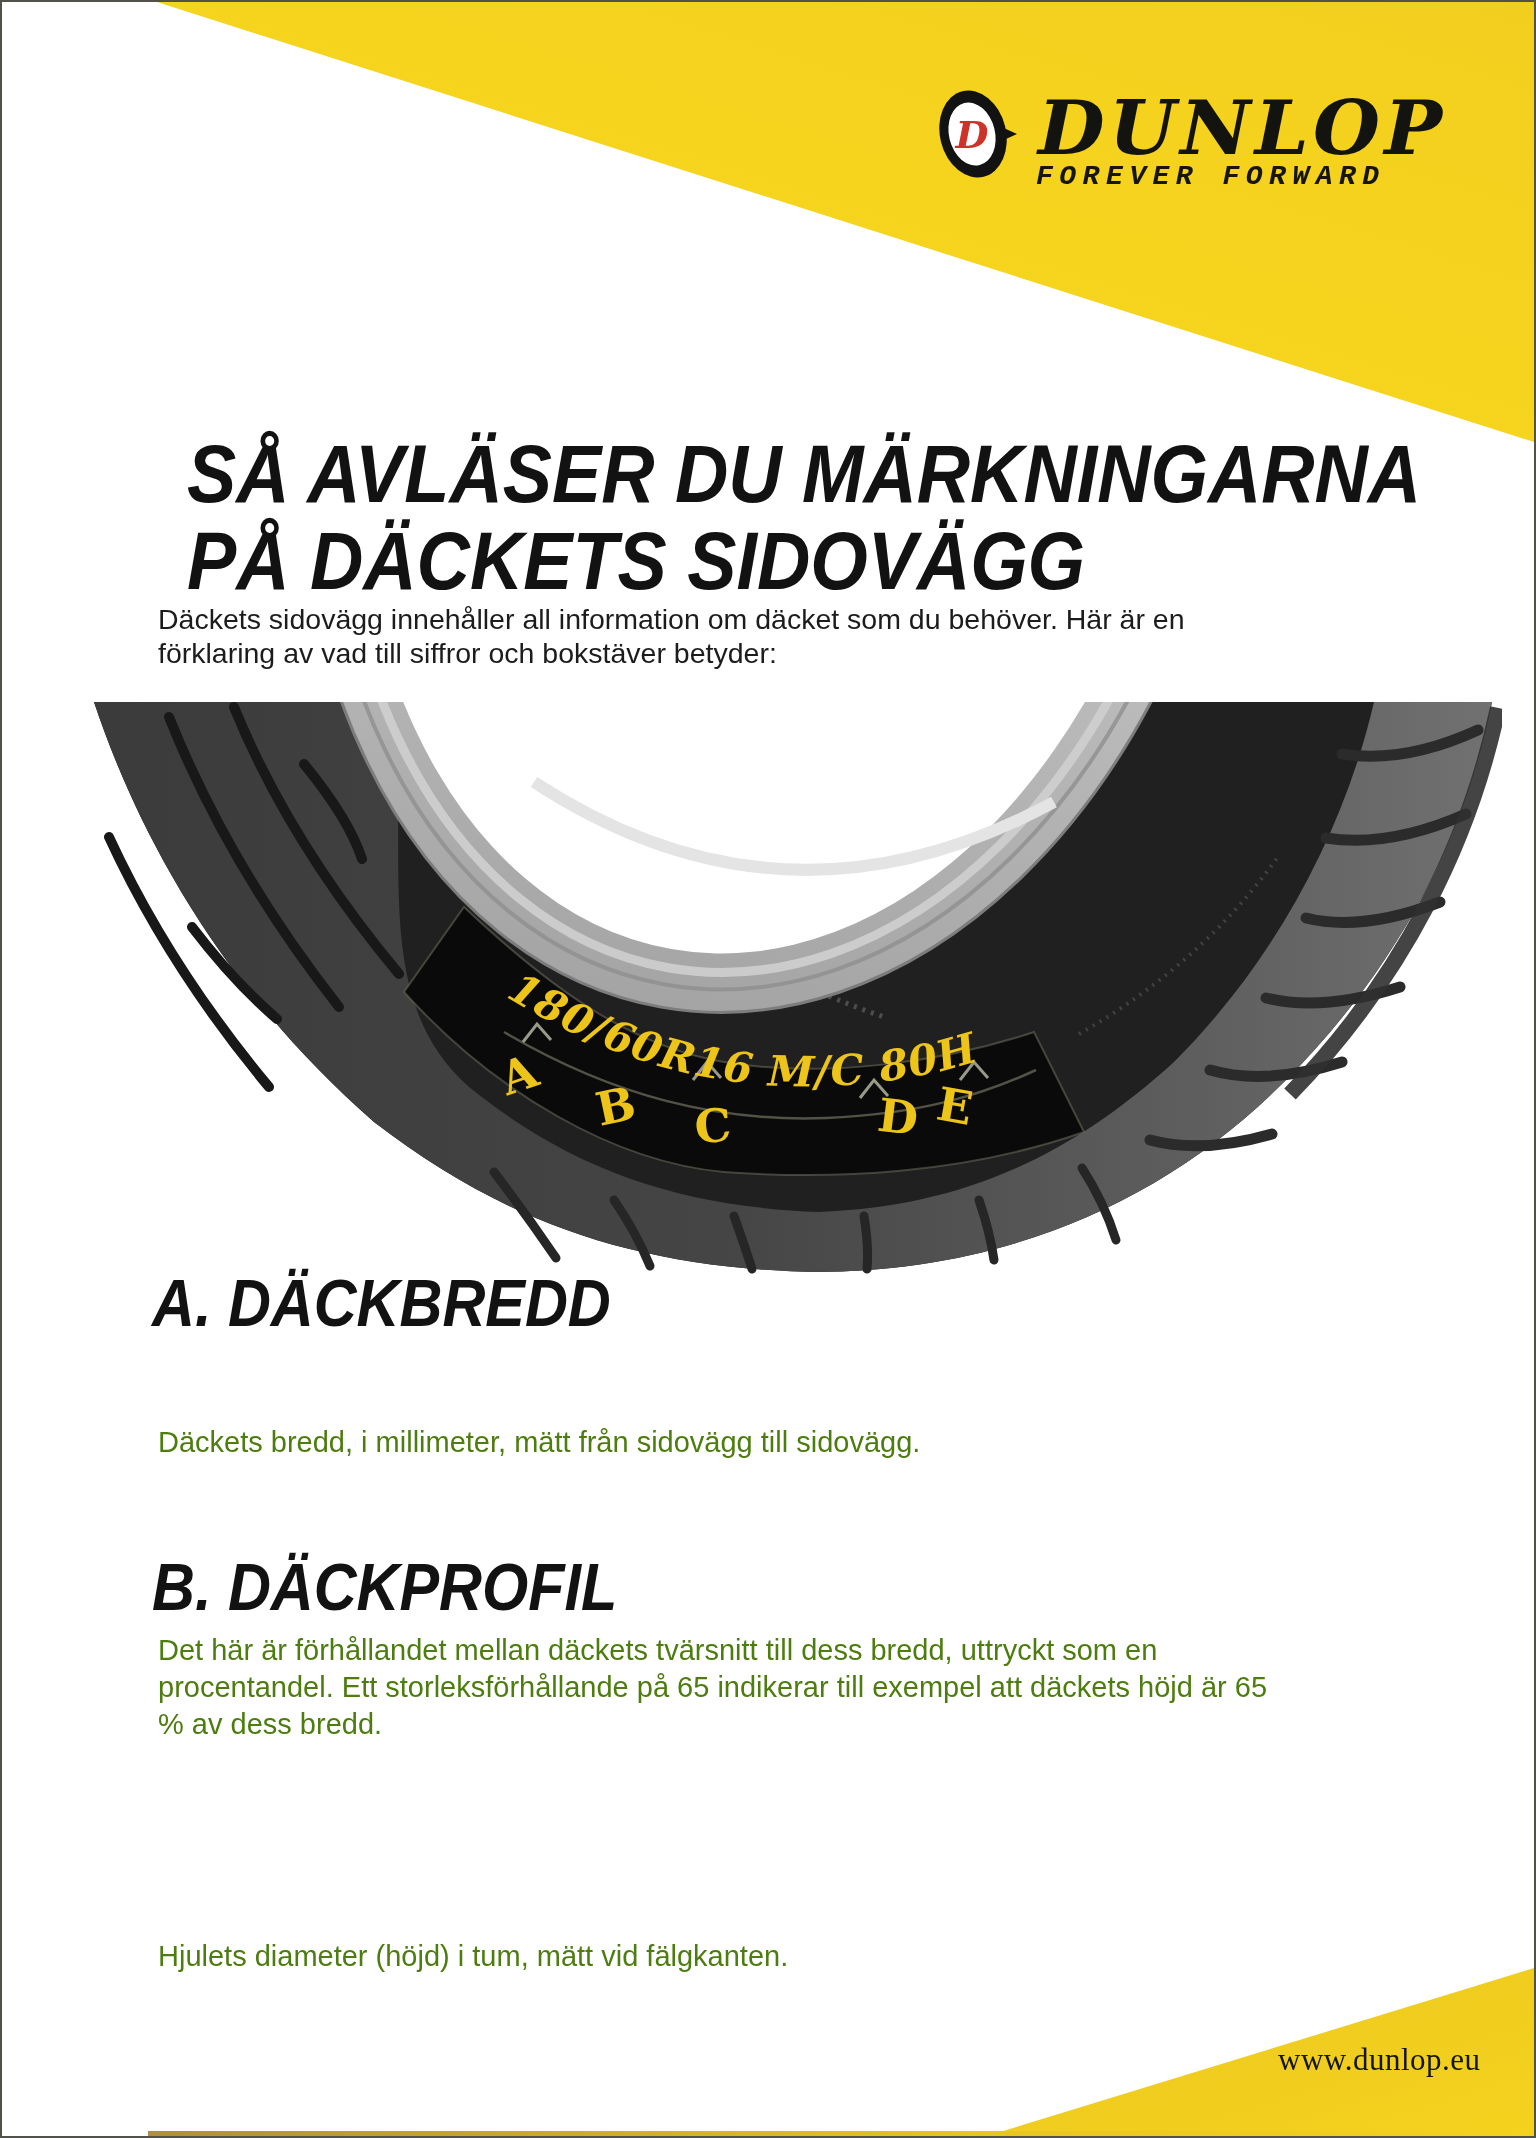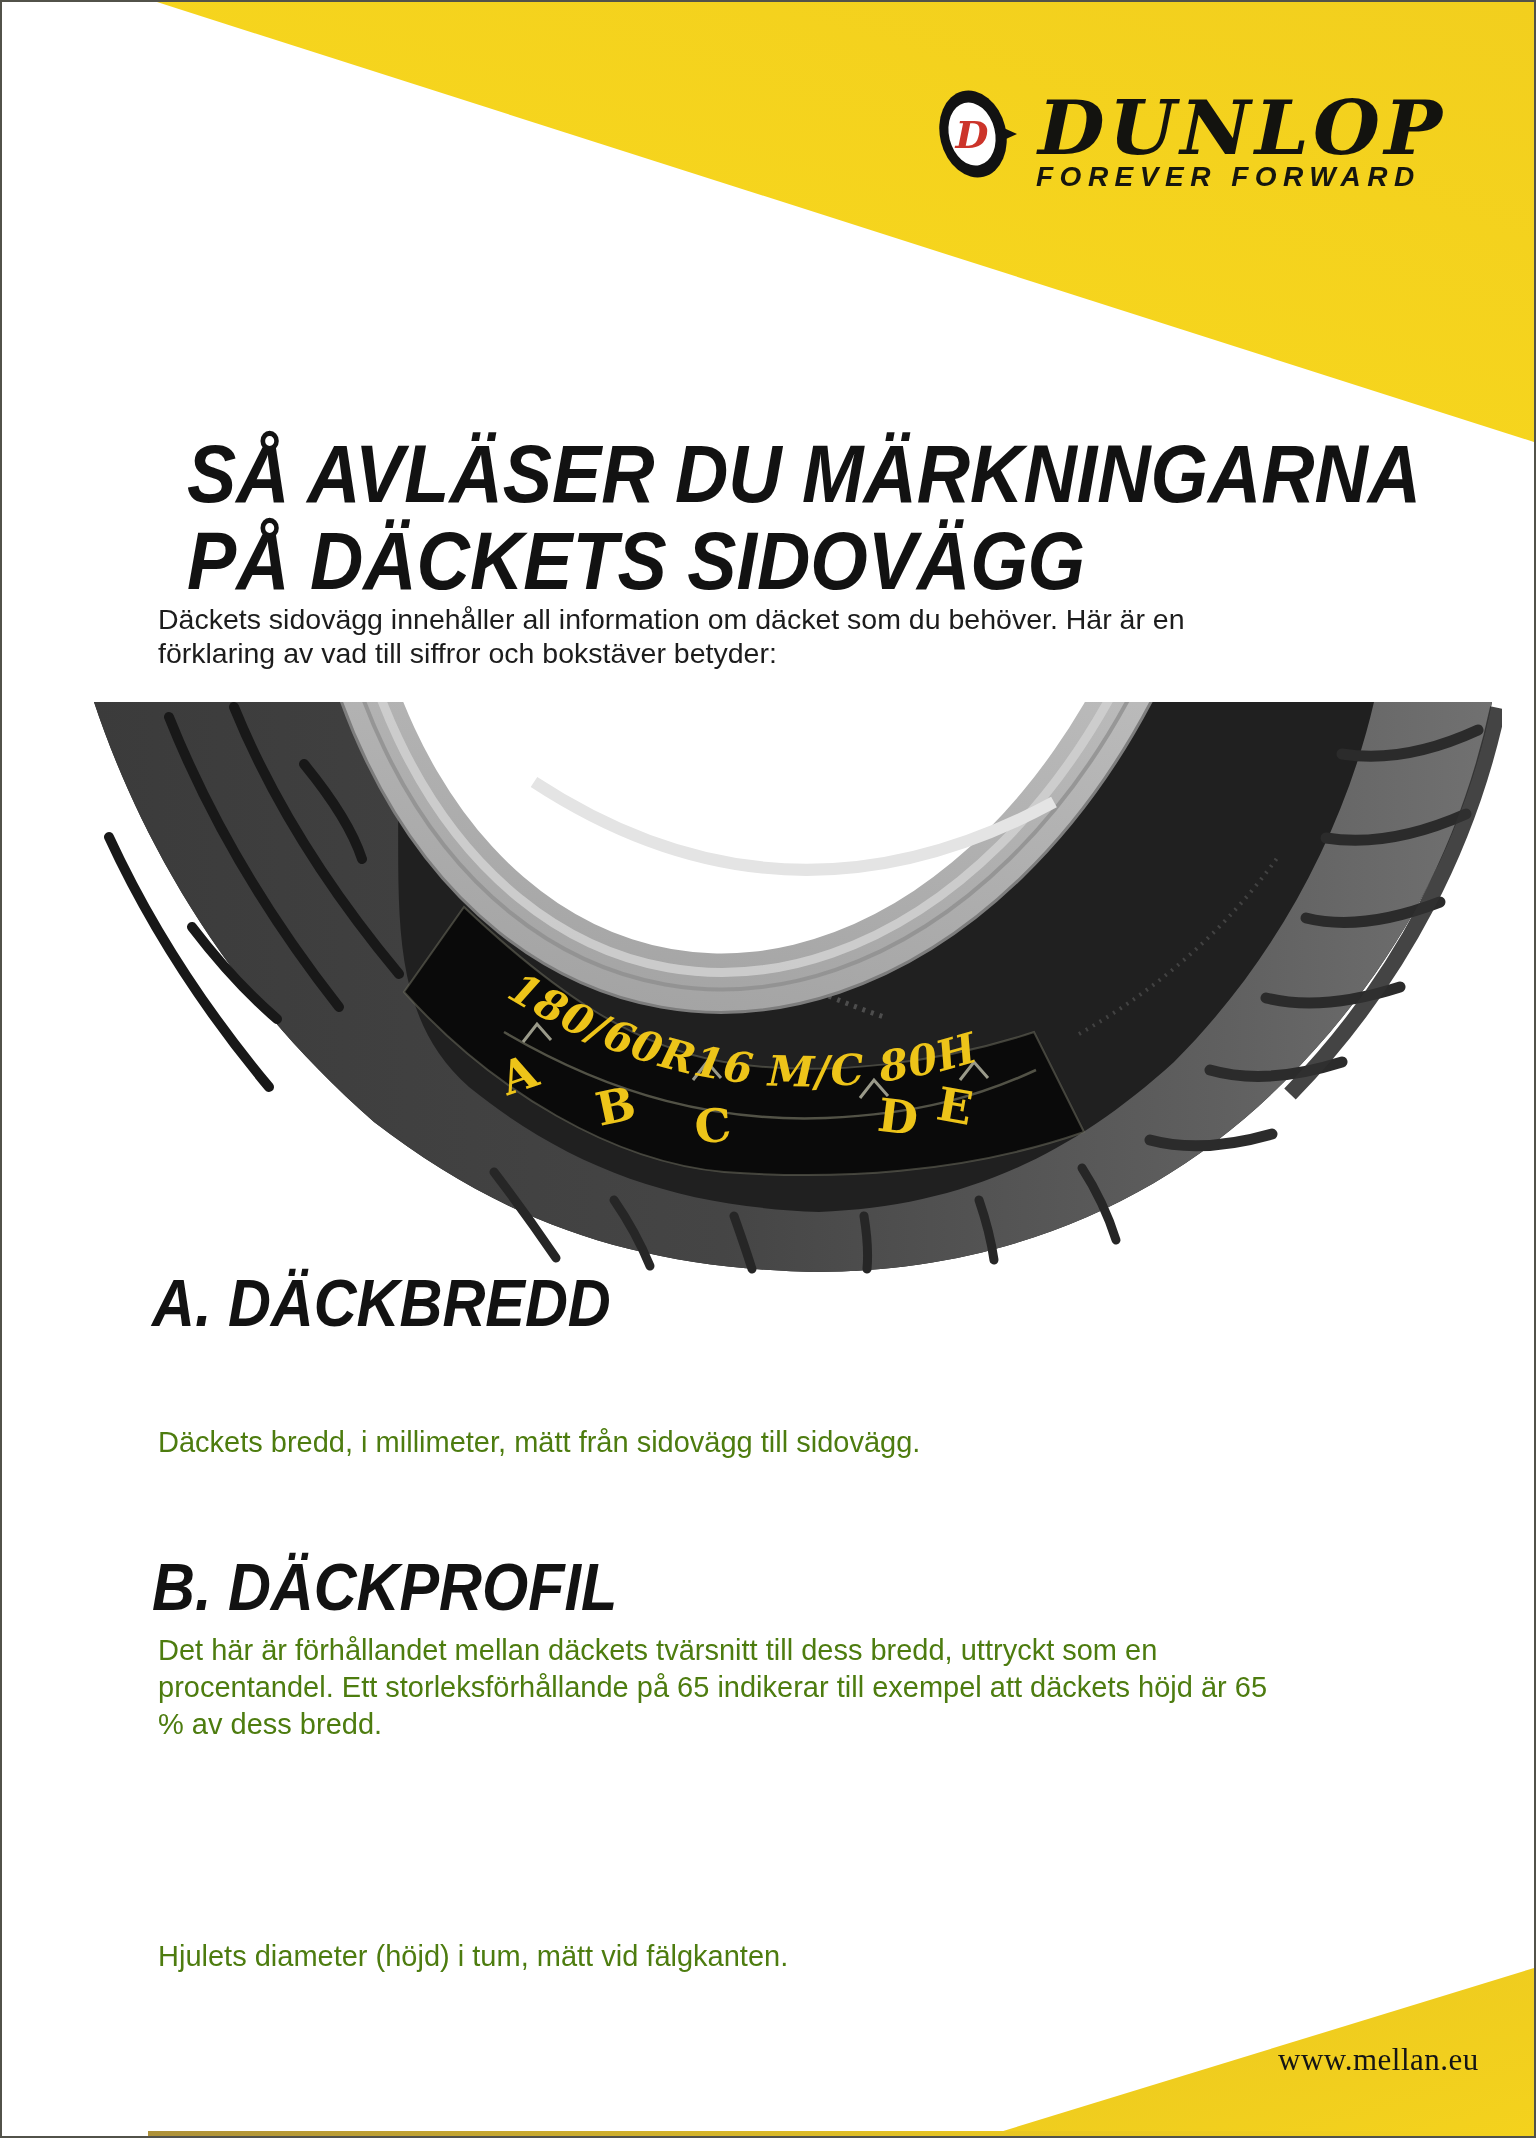--- a/index.html
+++ b/index.html
@@ -34,21 +34,21 @@
     left:1036px;top:86px;
     font-family:"DejaVu Serif", serif;
     font-weight:bold;font-style:italic;
     font-size:74px;letter-spacing:4px;line-height:80px;
     color:#13130f;transform:scaleX(1.04);transform-origin:0 0;white-space:nowrap;
   }
   .logo-tagline{
     left:1034px;top:158px;
     font-weight:bold;font-style:italic;
     font-size:28px;letter-spacing:6.5px;line-height:34px;
-    color:#16160f;white-space:nowrap;
+    color:#16160f;white-space:nowrap;font-family:Liberation Mono, monospace;
   }
   
   .title{
     left:148px;top:428px;
     font-weight:bold;font-style:italic;
     font-size:82px;line-height:87px;color:#121212;white-space:nowrap;margin-left:37px;
   }
   .cond{display:inline-block;transform:scaleX(0.9);transform-origin:0 0;white-space:nowrap;}
   .intro{
     left:156px;top:600px;
@@ -190,15 +190,15 @@
   <div class="abs sec-body" style="top:1630px">
     <div>Det här är förhållandet mellan däckets tvärsnitt till dess bredd, uttryckt som en</div>
     <div>procentandel. Ett storleksförhållande på 65 indikerar till exempel att däckets höjd är 65</div>
     <div>% av dess bredd.</div>
   </div>
 
   <div class="abs sec-body" style="top:1936px">
     <div>Hjulets diameter (höjd) i tum, mätt vid fälgkanten.</div>
   </div>
 
-  <a class="abs footer-url" href="#">www.mellan.eu</a>
+  <a class="abs footer-url" href="#">www.dunlop.eu</a>
 
 </div>
 
 </body></html>

